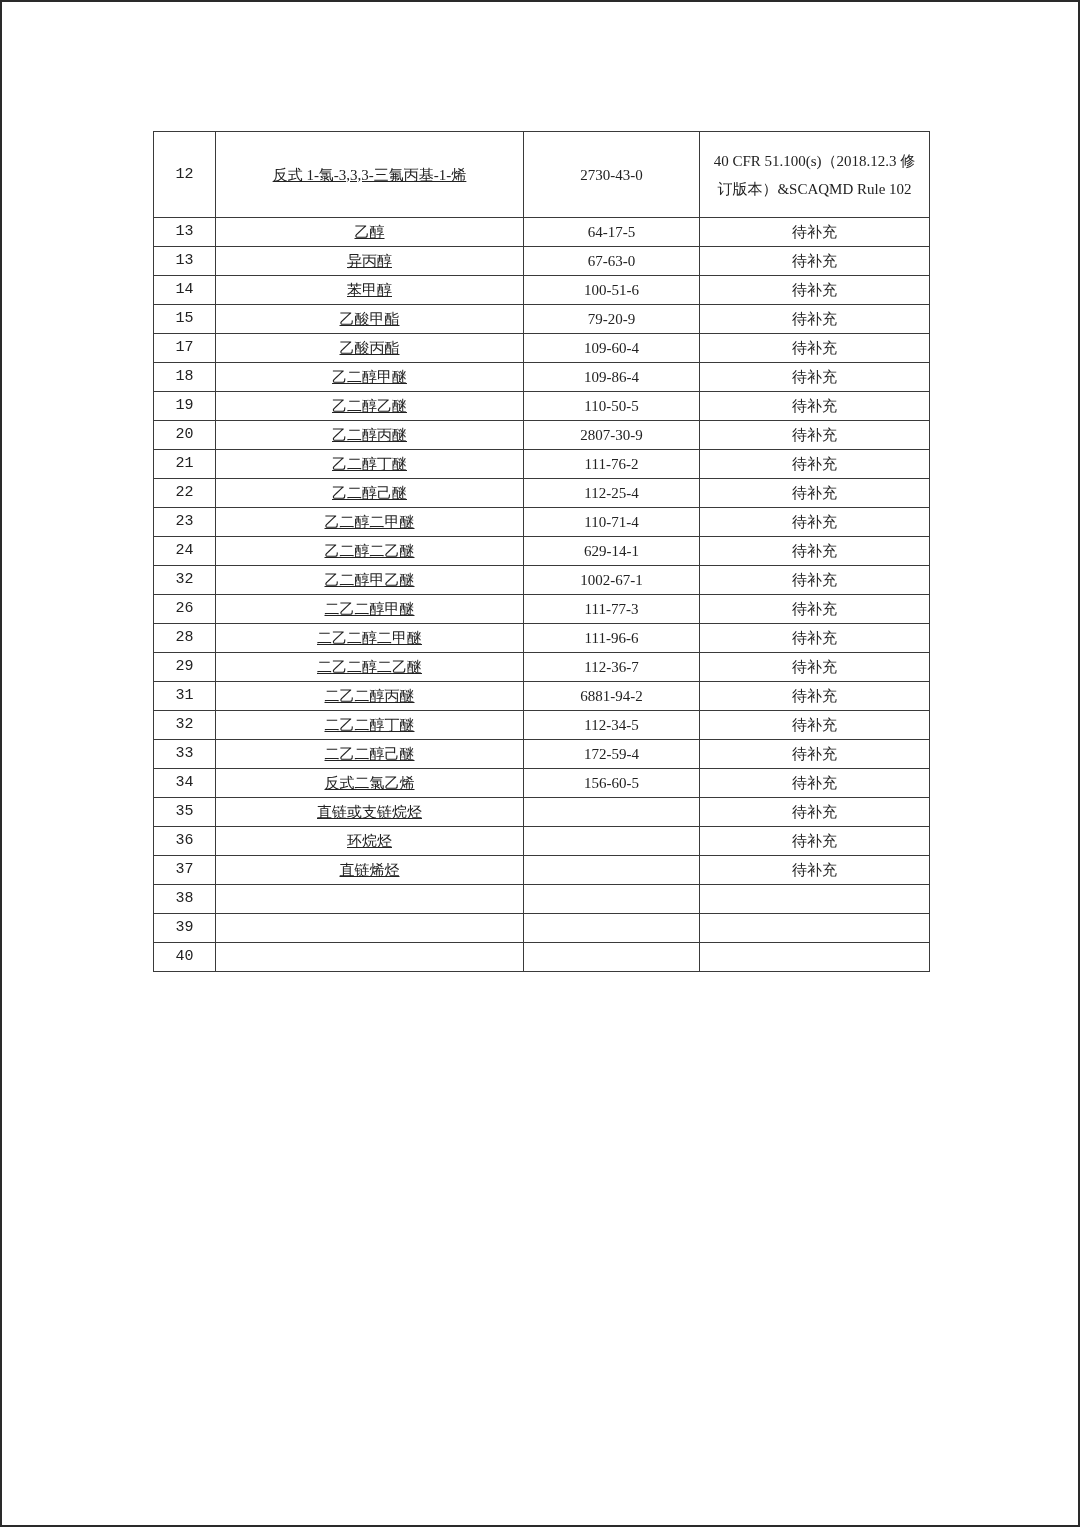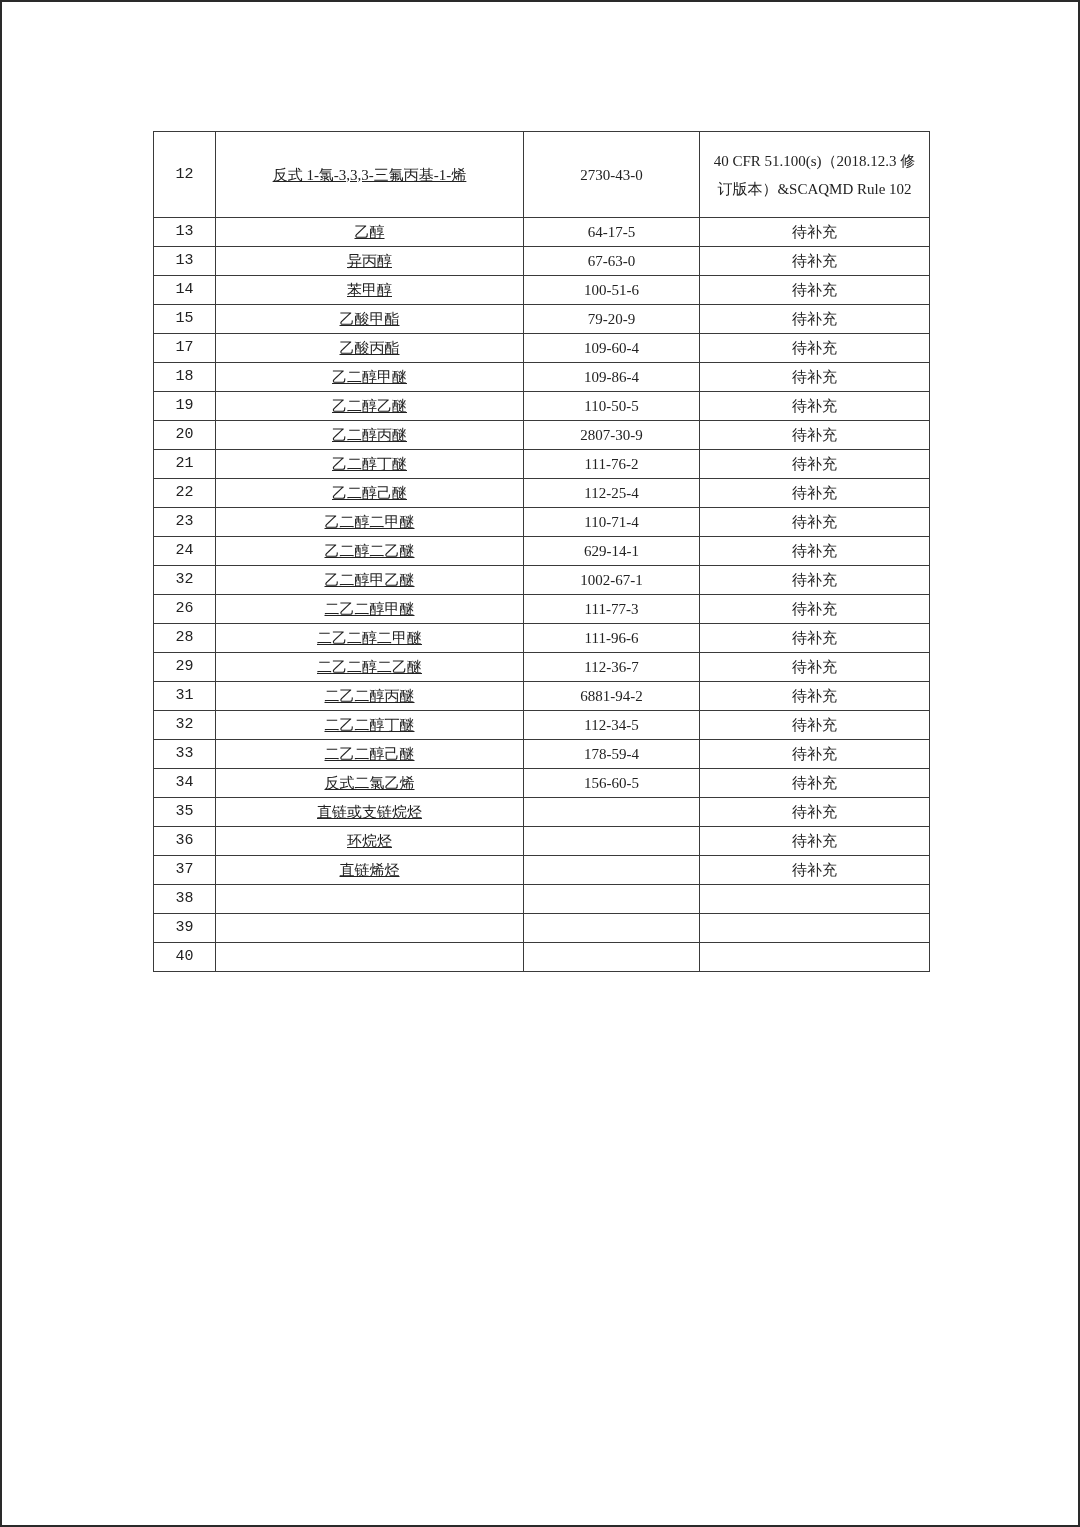--- a/index.html
+++ b/index.html
@@ -175,21 +175,21 @@
         </tr>
         <tr>
           <td class="col-no">32</td>
           <td class="col-name">二乙二醇丁醚</td>
           <td class="col-cas">112-34-5</td>
           <td class="col-ref">待补充</td>
         </tr>
         <tr>
           <td class="col-no">33</td>
           <td class="col-name">二乙二醇己醚</td>
-          <td class="col-cas">178-59-4</td>
+          <td class="col-cas">172-59-4</td>
           <td class="col-ref">待补充</td>
         </tr>
         <tr>
           <td class="col-no">34</td>
           <td class="col-name">反式二氯乙烯</td>
           <td class="col-cas">156-60-5</td>
           <td class="col-ref">待补充</td>
         </tr>
         <tr>
           <td class="col-no">35</td>

